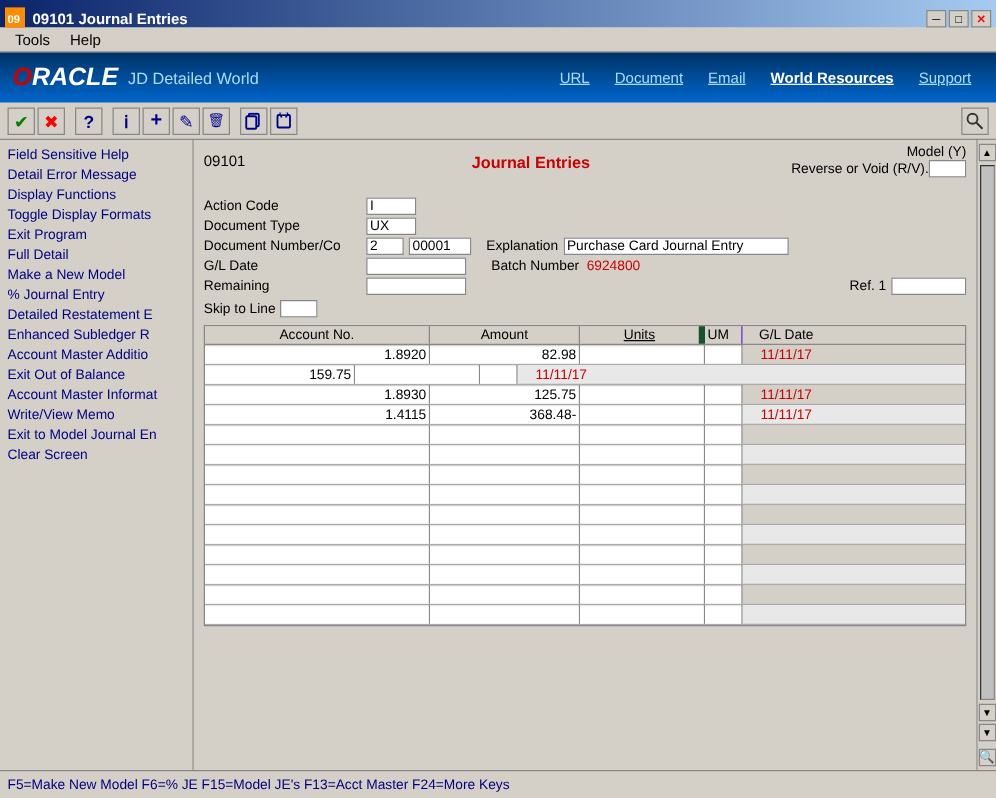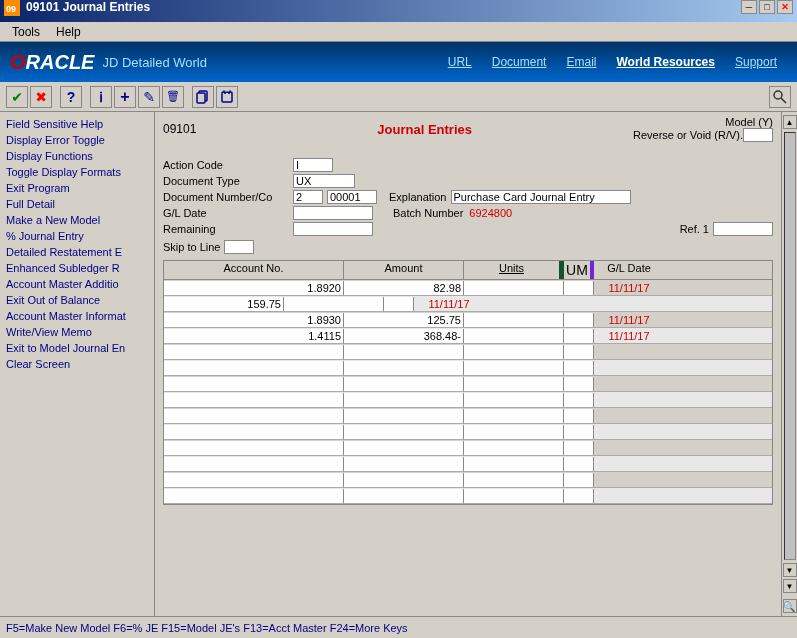--- a/index.html
+++ b/index.html
@@ -3,21 +3,21 @@
   <meta charset="utf-8">
   <style>
     * { margin: 0; padding: 0; box-sizing: border-box; }
     body { width: 797px; height: 638px; font-family: Arial, sans-serif; font-size: 12px; background: #d4d0c8; overflow: hidden; }
 
     
     #titlebar {
       background: linear-gradient(to right, #0a246a, #a6caf0);
       height: 22px;
       display: flex;
-      align-items: flex-start;
+      align-items: flex-end;
       padding: 0 4px;
       color: white;
       font-size: 12px;
       font-weight: bold;
     }
     #titlebar .title-icon { width: 16px; height: 16px; background: #ff8c00; margin-right: 6px; display: flex; align-items: center; justify-content: center; font-size: 10px; color: white; font-weight: bold; }
     #titlebar .title-text { flex: 1; }
     #titlebar .win-btn { width: 16px; height: 14px; background: #d4d0c8; border: 1px solid #888; margin-left: 2px; display: flex; align-items: center; justify-content: center; font-size: 9px; color: black; cursor: pointer; }
 
     
@@ -128,21 +128,21 @@
       border: 1px solid #888;
     }
     .grid-header {
       display: flex;
       background: #d4d0c8;
       border-bottom: 1px solid #888;
     }
     .col-acct { width: 180px; text-align: center; font-size: 11px; padding: 1px 2px; border-right: 1px solid #888; }
     .col-amt { width: 120px; text-align: center; font-size: 11px; padding: 1px 2px; border-right: 1px solid #888; }
     .col-units { width: 100px; text-align: center; font-size: 11px; padding: 1px 2px; border-right: 5px solid #14532d; text-decoration: underline; }
-    .col-um { width: 30px; text-align: center; font-size: 14px; padding: 1px 2px; border-right: 4px solid #6d28d9; }
+    .col-um { width: 30px; text-align: left; font-size: 11px; padding: 1px 2px; border-right: 1px solid #6d28d9; }
     .col-date { width: 70px; text-align: center; font-size: 11px; padding: 1px 2px; }
 
     .grid-row {
       display: flex;
       border-bottom: 1px solid #aaa;
       height: 16px;
       align-items: center;
     }
     .grid-row:nth-child(even) { background: #e8e8e8; }
     .cell-acct { width: 180px; border-right: 1px solid #888; }
@@ -265,21 +265,21 @@
       <circle cx="5" cy="5" r="4"></circle>
       <line x1="8" y1="8" x2="13" y2="13"></line>
     </svg>
   </div>
 </div>
 
 <div id="main">
 
   <div id="left-nav">
     <div class="nav-item">Field Sensitive Help</div>
-    <div class="nav-item">Display Error Toggle</div>
+    <div class="nav-item">Detail Error Message</div>
     <div class="nav-item">Display Functions</div>
     <div class="nav-item">Toggle Display Formats</div>
     <div class="nav-item">Exit Program</div>
     <div class="nav-item">Full Detail</div>
     <div class="nav-item">Make a New Model</div>
     <div class="nav-item">% Journal Entry</div>
     <div class="nav-item">Detailed Restatement E</div>
     <div class="nav-item">Enhanced Subledger R</div>
     <div class="nav-item">Account Master Additio</div>
     <div class="nav-item">Exit Out of Balance</div>
@@ -303,21 +303,21 @@
       </div>
     </div>
 
     <div class="form-row">
       <span class="form-label">Action Code</span>
       <input type="text" class="form-input" value="I" style="width: 40px;">
     </div>
 
     <div class="form-row">
       <span class="form-label">Document Type</span>
-      <input type="text" class="form-input" value="UX" style="width: 62px;">
+      <input type="text" class="form-input" value="UX" style="width: 40px;">
     </div>
 
     <div class="form-row">
       <span class="form-label">Document Number/Co</span>
       <input type="text" class="form-input" value="2" style="width: 30px;">
       <input type="text" class="form-input" value="00001" style="width: 50px; margin-left: 4px;">
       <span style="margin-left:12px; font-size:11px;">Explanation</span>
       <input type="text" class="form-input" value="Purchase Card Journal Entry" style="width: 180px; margin-left: 4px;">
     </div>
 

